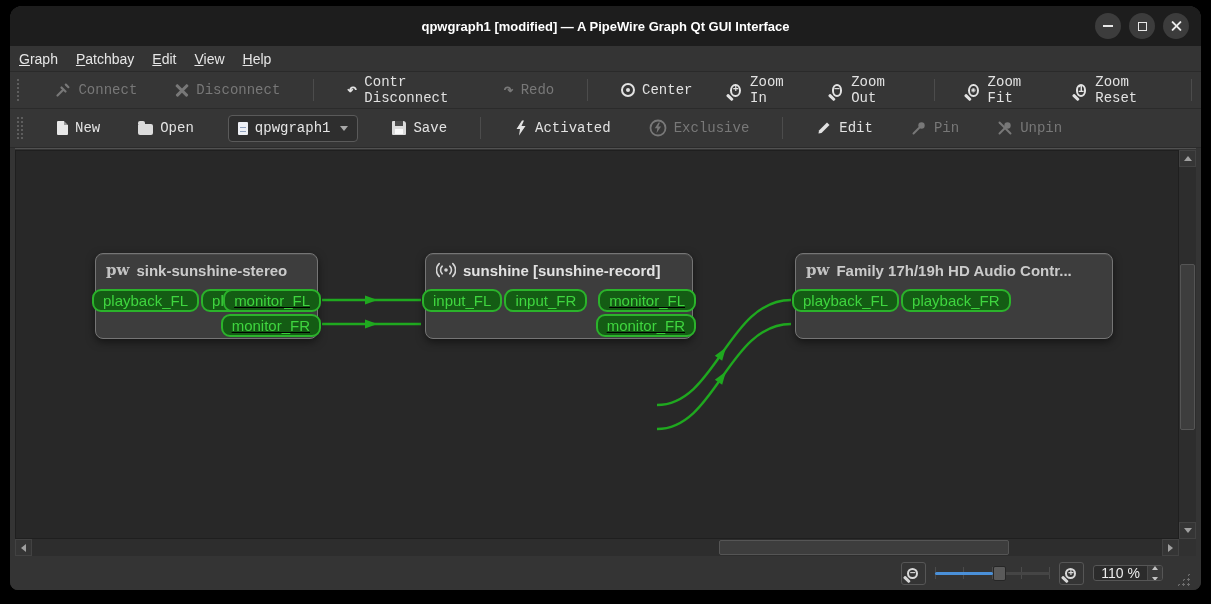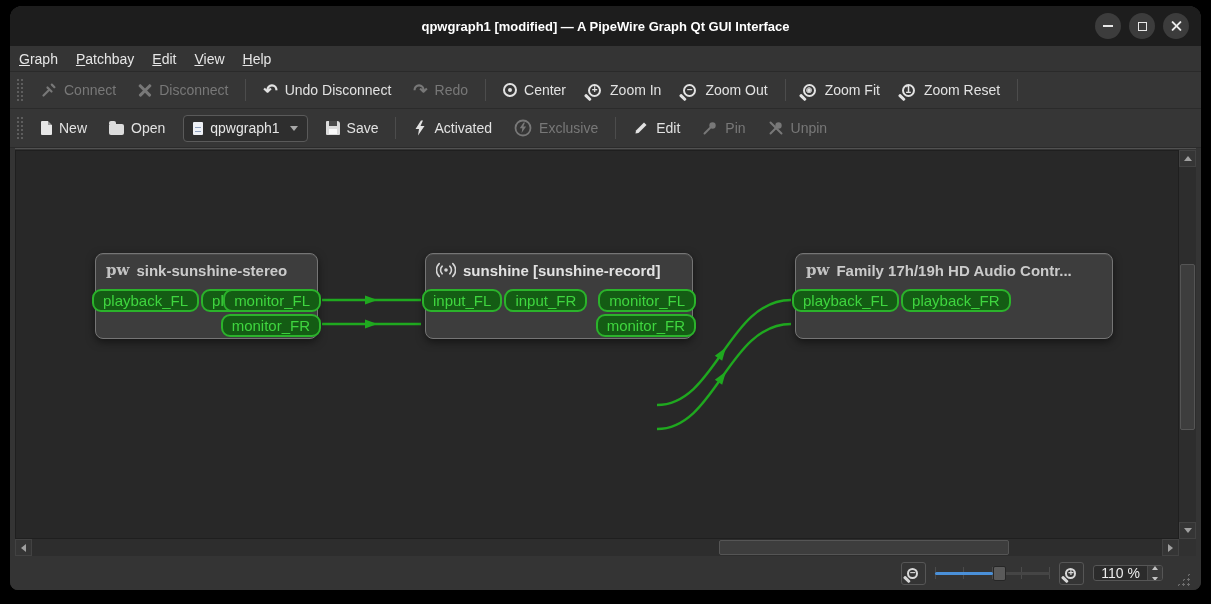--- a/index.html
+++ b/index.html
@@ -24,21 +24,21 @@
   .glyph-x::before { transform:rotate(45deg); } .glyph-x::after { transform:rotate(-45deg); }
 
   
   .menubar { height:26px; display:flex; align-items:stretch; 
              background:#343434; border-bottom:1px solid #2a2a2a; }
   .menu-item { display:flex; align-items:center; padding:0 9px; color:#e6e6e6; font-size:14px; }
   .mlabel { display:inline-block; }
   .mlabel::first-letter { text-decoration:underline; }
 
   
-  .toolbar { display:flex; align-items:center; background:#363636; padding:0 4px; gap:2px; }
+  .toolbar { display:flex; align-items:center; background:#363636; padding:0 4px; gap:18px;font-family:Liberation Mono, monospace; }
   .tb1 { height:37px; border-bottom:1px solid #2b2b2b; }
   .tb2 { height:39px; border-bottom:1px solid #2b2b2b; }
   .tbtn { display:flex; align-items:center; gap:7px; padding:0 10px; height:28px;
           color:#e2e2e2; font-size:14px; border-radius:3px; }
   .tbtn.disabled { color:#787878; }
   .tsep { width:1px; height:22px; background:#4c4c4c; margin:0 5px; }
   .handle { width:7px; height:24px; margin:0 6px 0 2px;
             background-image:radial-gradient(#5d5d5d 1px, transparent 1.2px);
             background-size:4px 4px; }
 
@@ -86,21 +86,21 @@
   .graphview { position:absolute; left:0; top:1px; right:17px; bottom:17px;
                background:#282828; border:1px solid #1f1f1f; overflow:hidden; }
   .wires { position:absolute; inset:0; pointer-events:none; }
 
   .node { position:absolute; background:#3d3d3d; border:1px solid #757575; border-radius:8px;
           box-shadow:0 3px 8px rgba(0,0,0,.5), inset 0 1px 0 rgba(255,255,255,.07); }
   .node-title { display:flex; align-items:center; gap:7px; padding:7px 10px 0 10px;
                 color:#cbcbcb; font-size:15px; font-weight:bold; white-space:nowrap; }
   .pwlogo { font-family:"DejaVu Serif", serif; font-weight:bold; font-size:15px; color:#c2c2c2; }
   .ports-l { position:absolute; left:-4px; top:35px; display:flex; flex-direction:row; gap:2px; align-items:flex-start; }
-  .ports-r { position:absolute; right:-4px; top:35px; display:flex; flex-direction:column; gap:2px; align-items:flex-end; }
+  .ports-r { position:absolute; right:-4px; top:35px; display:flex; flex-direction:column; gap:2px; align-items:flex-end;text-decoration:underline; }
   .port { height:23px; display:flex; align-items:center; padding:0 9px;
           background:#145c14; border:2px solid #2bb32b; border-radius:9px;
           color:#3fd63f; font-size:15px; white-space:nowrap; }
 
   
   .vscroll { position:absolute; right:0; top:1px; width:17px; bottom:17px; background:#2d2d2d; }
   .hscroll { position:absolute; left:0; bottom:0; height:17px; right:17px; background:#2d2d2d; }
   .corner  { position:absolute; right:0; bottom:0; width:17px; height:17px; background:#313131; }
   .sbtn { position:absolute; width:17px; height:17px; background:#353535; border:1px solid #424242;
           display:flex; align-items:center; justify-content:center; }
@@ -183,21 +183,21 @@
         </svg>
       <span>Connect</span>
     </div>
     <div class="tbtn disabled">
       <span class="xicon"></span>
       <span>Disconnect</span>
     </div>
     <div class="tsep"></div>
     <div class="tbtn">
       <span class="arrowtxt">↶</span>
-      <span>Undo Disconnect</span>
+      <span>Contr Disconnect</span>
     </div>
     <div class="tbtn disabled">
       <span class="arrowtxt">↷</span>
       <span>Redo</span>
     </div>
     <div class="tsep"></div>
     <div class="tbtn">
       <span class="target"></span>
       <span>Center</span>
     </div>

